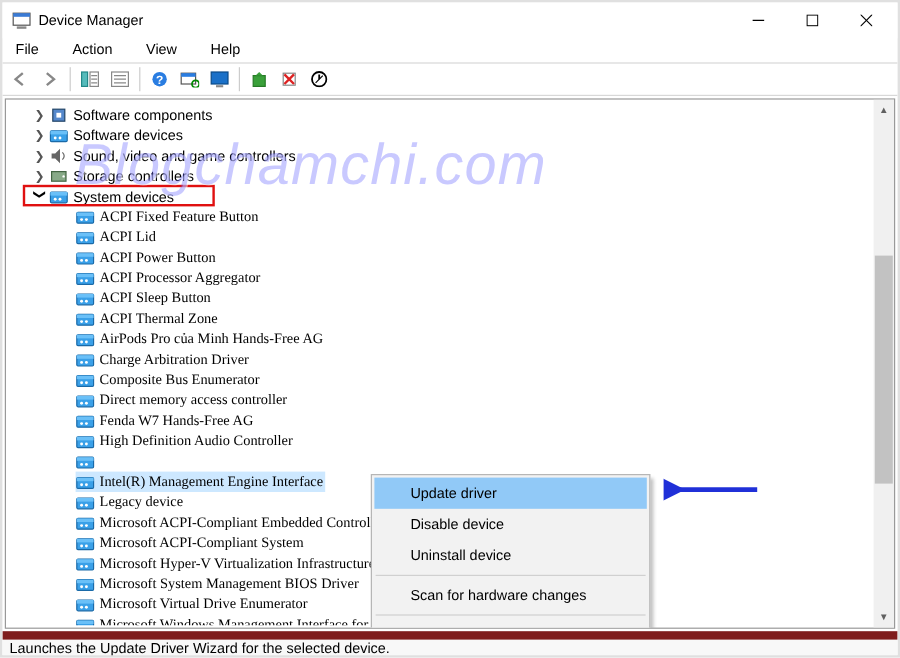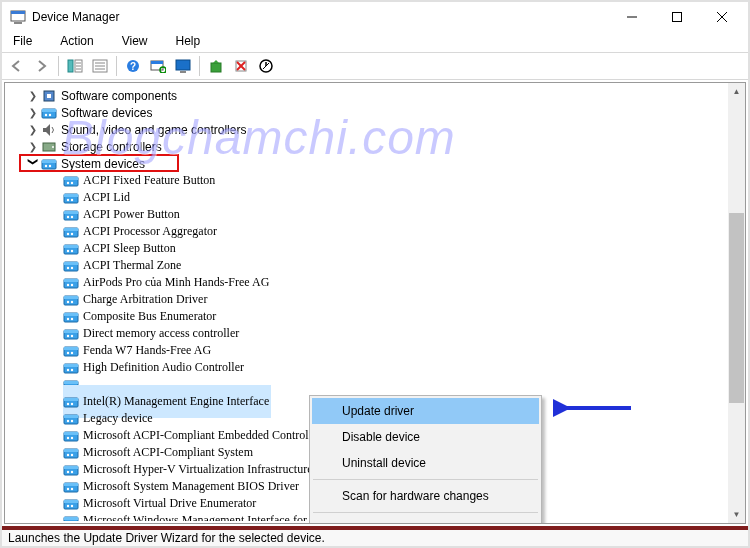--- a/index.html
+++ b/index.html
@@ -73,21 +73,21 @@
   .row.level2 { padding-left: 42px; font-family: Liberation Serif, serif; }
   .row .expander { width:12px; display:inline-flex; justify-content:center; color:#555; font-size:10px; margin-right:2px;}
   .row .ico { width:16px; height:16px; margin-right:4px; display:inline-flex; align-items:center; justify-content:center;}
   .row span.label { }
   .row.selected-bg { }
   .row.selected-bg .sel-wrap {
     background: #cde8ff;
     display: inline-flex;
     align-items:center;
     padding: 0 2px 0 0;
-    height: 33px;
+    height: 17px;
   }
   .red-outline {
     position:absolute;
     border: 2px solid #e01010;
     pointer-events:none;
   }
   
   .scrollbar-v {
     position:absolute; right:0; top:0; width:17px; bottom:0;
     background:#f0f0f0;
@@ -103,21 +103,21 @@
   .scrollbar-v .arr.down { bottom:0; }
   
   .statusbar {
     position:absolute;
     left:0; right:0; bottom:0;
     height: 20px;
     display:flex; align-items:center;
     padding: 0 6px;
     font-size:12px;
     background:#f8f8f8;
-    border-top:4px solid #7f1d1d;
+    border-top:7px solid #7f1d1d;
   }
   
   .context-menu {
     position:absolute;
     background:#f2f2f2;
     border:1px solid #b6b6b6;
     box-shadow: 3px 3px 3px rgba(0,0,0,.25);
     padding: 2px;
     font-size:12px;
     width: 233px;

